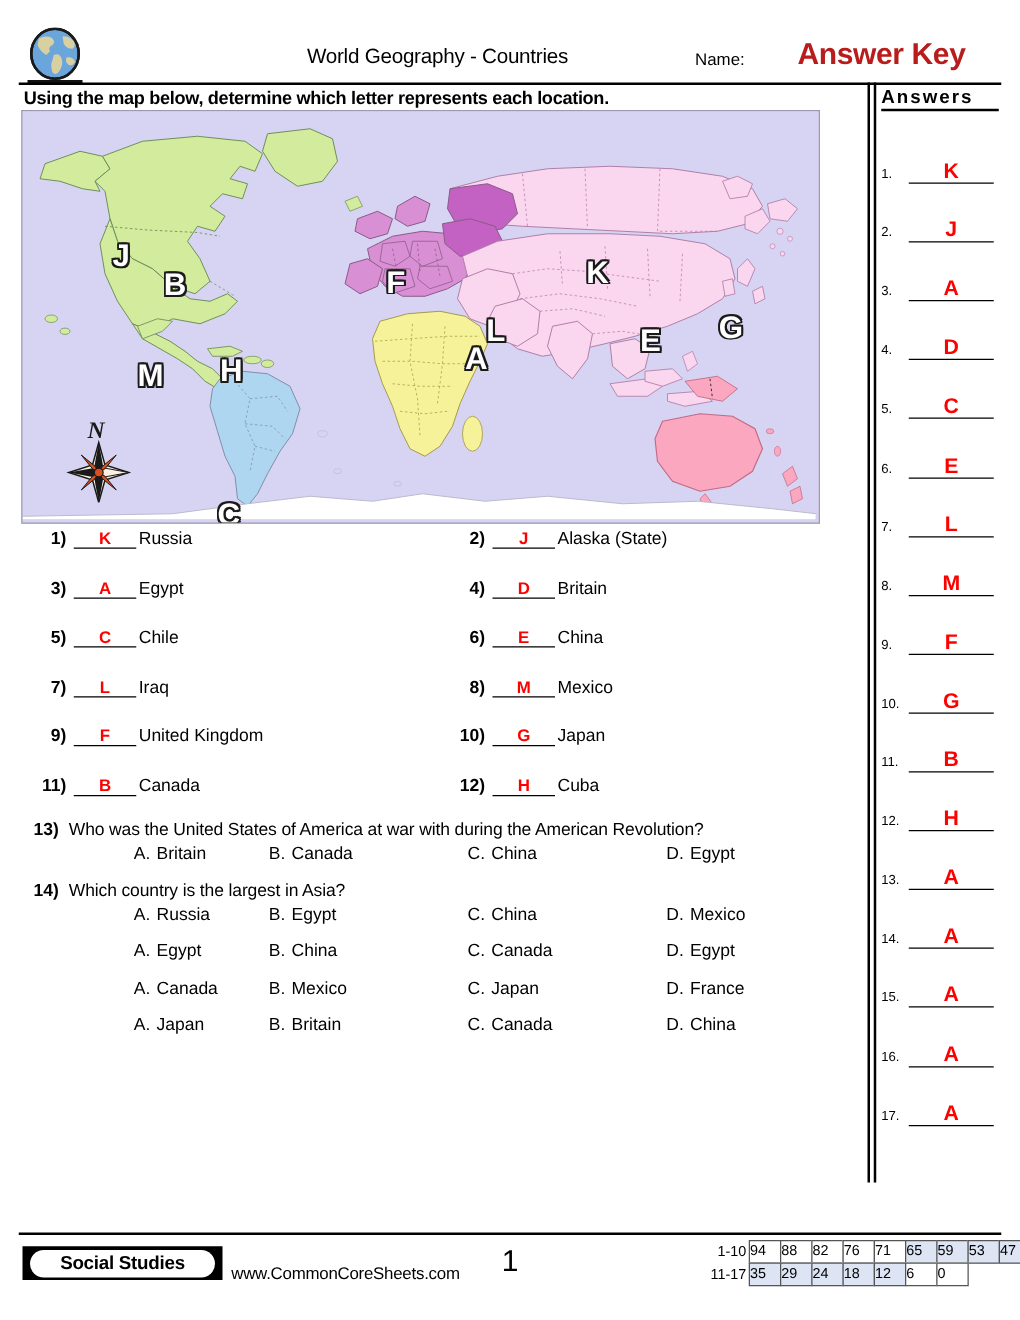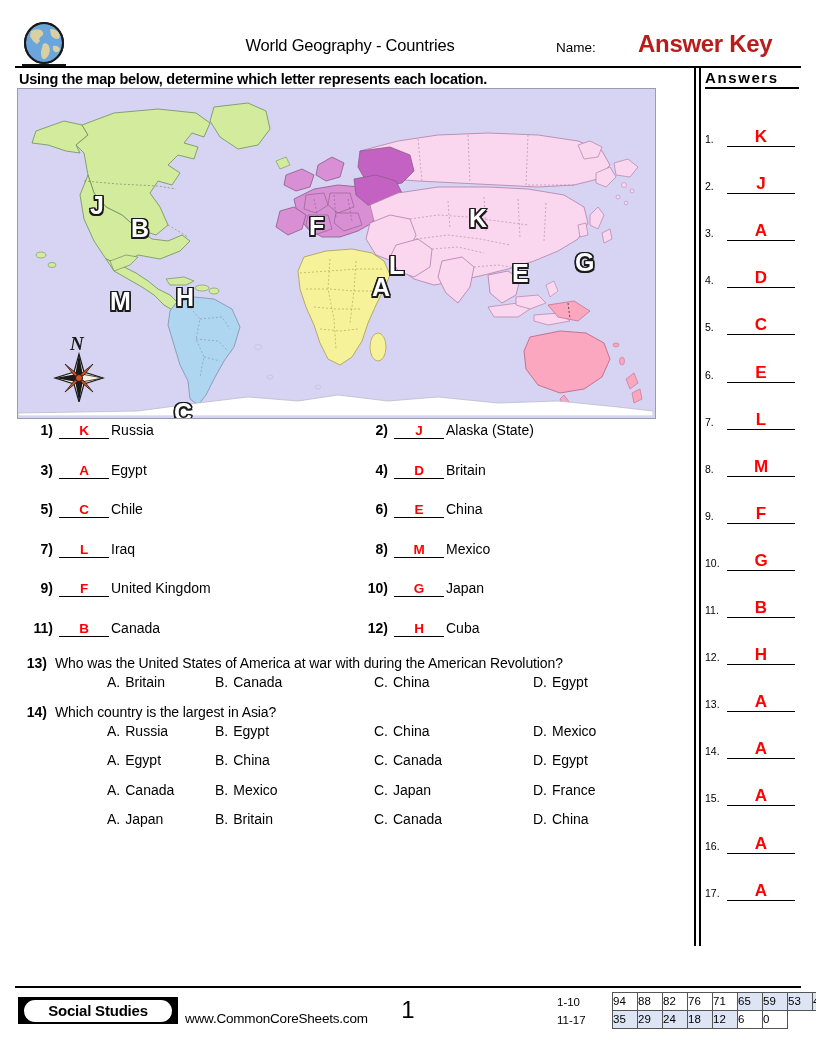--- a/index.html
+++ b/index.html
@@ -269,22 +269,22 @@
     position: absolute;
     left: 557px; top: 993px;
   }
   .scale-row {
     display: flex;
     align-items: stretch;
     height: 18px;
   }
   .scale-label {
     width: 40px;
-    text-align: left;
-    padding-right: 16px;
+    text-align: right;
+    padding-right: 3px;
     font-size: 11.5px;
     line-height: 18px;
   }
   .scale-cell {
     width: 24px;
     border: 1px solid #555;
     margin-left: -1px;
     margin-top: -1px;
     font-size: 11.5px;
     line-height: 16px;

